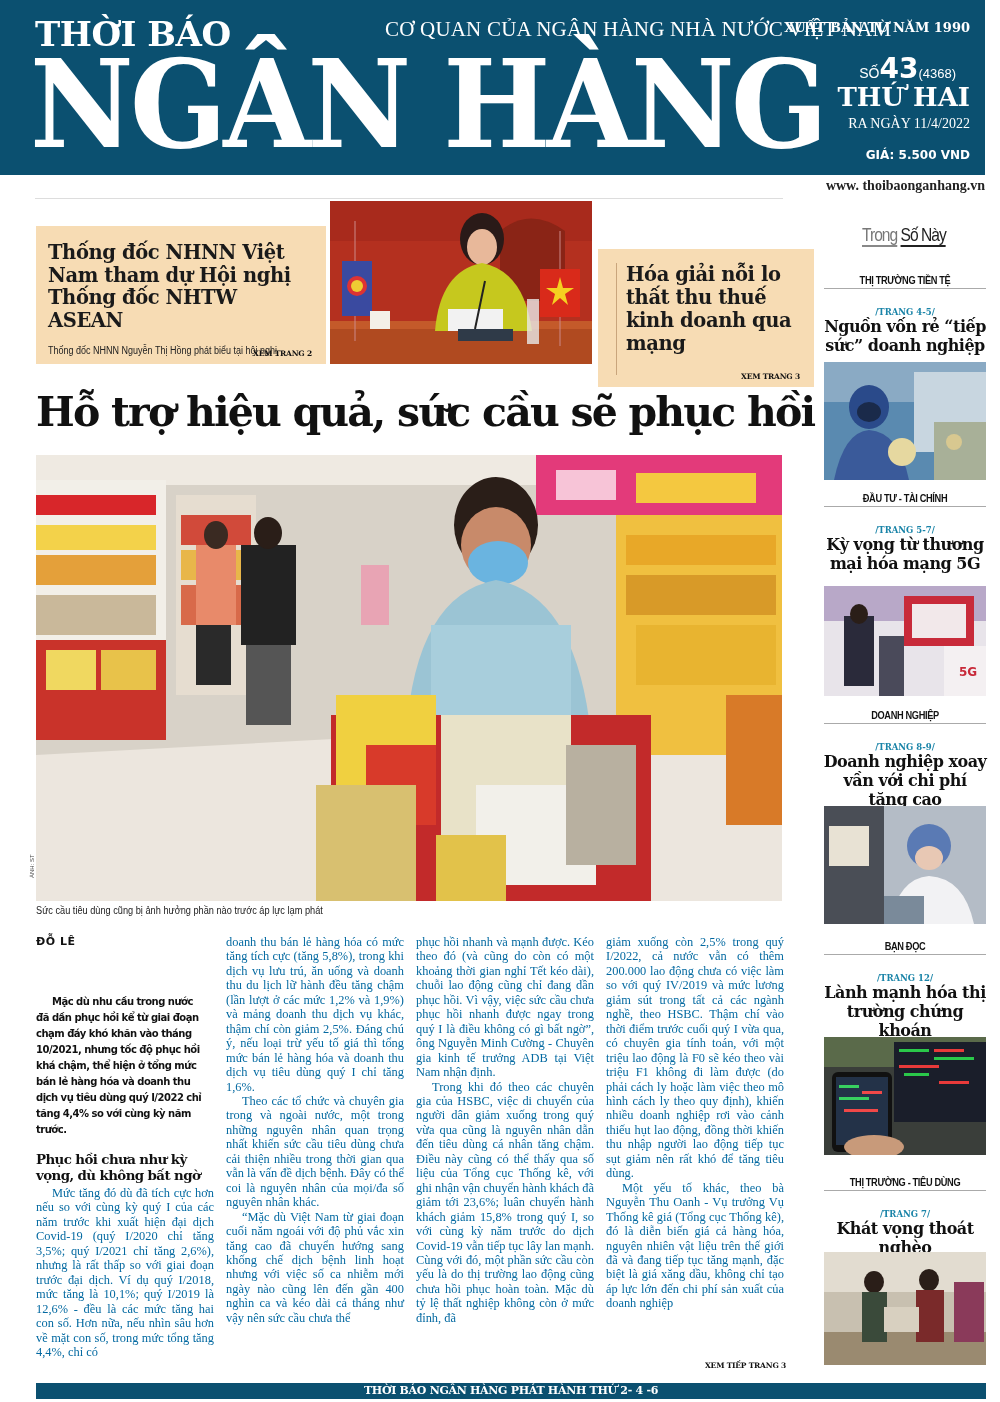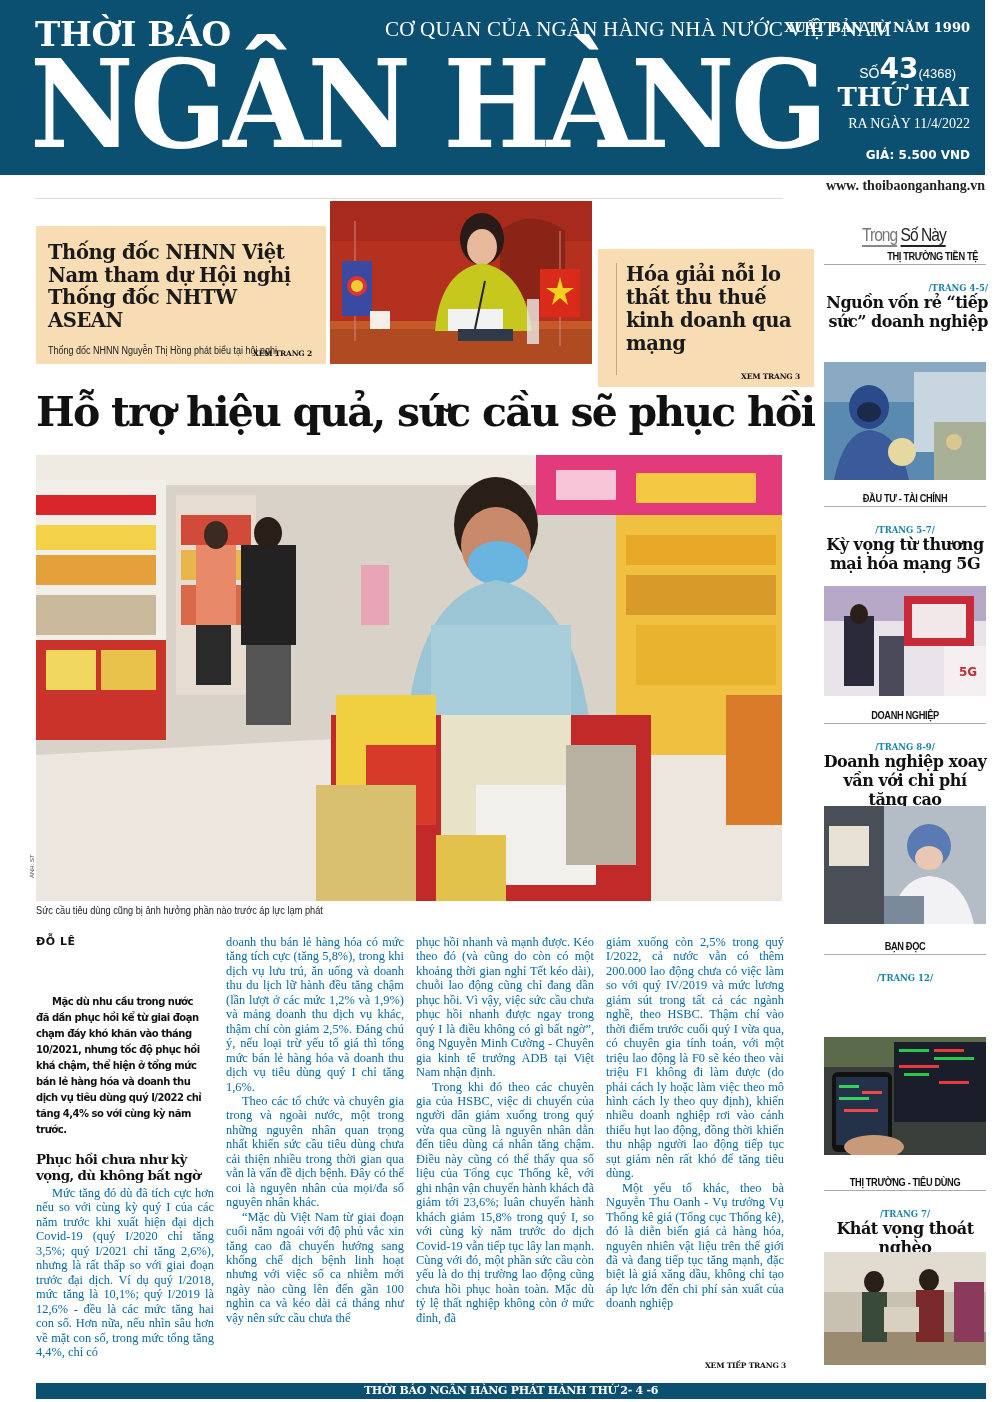--- a/index.html
+++ b/index.html
@@ -186,38 +186,38 @@
 <div class="byline">ĐỖ LÊ</div>
 <p class="lead">Mặc dù nhu cầu trong nước đã dần phục hồi kể từ giai đoạn chạm đáy khó khăn vào tháng 10/2021, nhưng tốc độ phục hồi khá chậm, thể hiện ở tổng mức bán lẻ hàng hóa và doanh thu dịch vụ tiêu dùng quý I/2022 chỉ tăng 4,4% so với cùng kỳ năm trước.</p>
 <h3 class="subhead">Phục hồi chưa như kỳ vọng, dù không bất ngờ</h3>
 
 <div class="col c1">
   <p>Mức tăng đó dù đã tích cực hơn nếu so với cùng kỳ quý I của các năm trước khi xuất hiện đại dịch Covid-19 (quý I/2020 chỉ tăng 3,5%; quý I/2021 chỉ tăng 2,6%), nhưng là rất thấp so với giai đoạn trước đại dịch. Ví dụ quý I/2018, mức tăng là 10,1%; quý I/2019 là 12,6% - đều là các mức tăng hai con số. Hơn nữa, nếu nhìn sâu hơn về mặt con số, trong mức tổng tăng 4,4%, chỉ có</p>
 </div>
 <div class="col c2">
   <p class="cont">doanh thu bán lẻ hàng hóa có mức tăng tích cực (tăng 5,8%), trong khi dịch vụ lưu trú, ăn uống và doanh thu du lịch lữ hành đều tăng chậm (lần lượt ở các mức 1,2% và 1,9%) và mảng doanh thu dịch vụ khác, thậm chí còn giảm 2,5%. Đáng chú ý, nếu loại trừ yếu tố giá thì tổng mức bán lẻ hàng hóa và doanh thu dịch vụ tiêu dùng quý I chỉ tăng 1,6%.</p>
   <p>Theo các tổ chức và chuyên gia trong và ngoài nước, một trong những nguyên nhân quan trọng nhất khiến sức cầu tiêu dùng chưa cải thiện nhiều trong thời gian qua vẫn là vấn đề dịch bệnh. Đây có thể coi là nguyên nhân của mọi/đa số nguyên nhân khác.</p>
-  <p>“Mặc dù Việt Nam từ giai đoạn cuối năm ngoái với độ phủ vắc xin tăng cao đã chuyển hướng sang khống chế dịch bệnh linh hoạt nhưng với việc số ca nhiễm mới ngày nào cũng lên đến gần 100 nghìn ca và kéo dài cả tháng như vậy nên sức cầu chưa thể</p>
+  <p>“Mặc dù Việt Nam từ giai đoạn cuối năm ngoái với độ phủ vắc xin tăng cao đã chuyển hướng sang khống chế dịch bệnh linh hoạt nhưng với việc số ca nhiễm mới ngày nào cũng lên đến gần 400 nghìn ca và kéo dài cả tháng như vậy nên sức cầu chưa thể</p>
 </div>
 <div class="col c3">
   <p class="cont">phục hồi nhanh và mạnh được. Kéo theo đó (và cũng do còn có một khoảng thời gian nghỉ Tết kéo dài), chuỗi lao động cũng chỉ đang dần phục hồi. Vì vậy, việc sức cầu chưa phục hồi nhanh được ngay trong quý I là điều không có gì bất ngờ”, ông Nguyễn Minh Cường - Chuyên gia kinh tế trưởng ADB tại Việt Nam nhận định.</p>
   <p>Trong khi đó theo các chuyên gia của HSBC, việc di chuyển của người dân giảm xuống trong quý vừa qua cũng là nguyên nhân dẫn đến tiêu dùng cá nhân tăng chậm. Điều này cũng có thể thấy qua số liệu của Tổng cục Thống kê, với ghi nhận vận chuyển hành khách đã giảm tới 23,6%; luân chuyển hành khách giảm 15,8% trong quý I, so với cùng kỳ năm trước do dịch Covid-19 vẫn tiếp tục lây lan mạnh. Cùng với đó, một phần sức cầu còn yếu là do thị trường lao động cũng chưa hồi phục hoàn toàn. Mặc dù tỷ lệ thất nghiệp không còn ở mức đỉnh, đã</p>
 </div>
 <div class="col c4">
   <p class="cont">giảm xuống còn 2,5% trong quý I/2022, cả nước vẫn có thêm 200.000 lao động chưa có việc làm so với quý IV/2019 và mức lương giảm sút trong tất cả các ngành nghề, theo HSBC. Thậm chí vào thời điểm trước cuối quý I vừa qua, có chuyên gia tính toán, với một triệu lao động là F0 sẽ kéo theo vài triệu F1 không đi làm được (do phải cách ly hoặc làm việc theo mô hình cách ly theo quy định), khiến nhiều doanh nghiệp rơi vào cảnh thiếu hụt lao động, đồng thời khiến thu nhập người lao động tiếp tục sụt giảm nên rất khó để tăng tiêu dùng.</p>
   <p>Một yếu tố khác, theo bà Nguyễn Thu Oanh - Vụ trưởng Vụ Thống kê giá (Tổng cục Thống kê), đó là diễn biến giá cả hàng hóa, nguyên nhiên vật liệu trên thế giới đã và đang tiếp tục tăng mạnh, đặc biệt là giá xăng dầu, không chỉ tạo áp lực lớn đến chi phí sản xuất của doanh nghiệp</p>
 </div>
 <div class="see-next">XEM TIẾP TRANG 3</div>
 
 <div class="sb-title">
   <span class="t1">Trong</span>
   <span class="t2">Số Này</span>
 </div>
 
-<div class="sb-item" style="top:250px;text-align:right;">
+<div class="sb-item" style="top:274px;">
   <div class="sb-cat">THỊ TRƯỜNG TIỀN TỆ</div>
   <div class="sb-line"></div>
   <div class="sb-page">/TRANG 4-5/</div>
   <div class="sb-head">Nguồn vốn rẻ “tiếp sức” doanh nghiệp</div>
 </div>
 <div class="sb-photo" style="top:362px;">
   <svg width="162" height="118" viewBox="0 0 162 118">
     <rect width="162" height="118" fill="#5a8ab0"></rect>
     <rect x="0" y="0" width="162" height="40" fill="#8aaac4"></rect>
     <rect x="90" y="10" width="72" height="80" fill="#c8d6e0"></rect>
@@ -265,20 +265,21 @@
     <ellipse cx="105" cy="52" rx="14" ry="12" fill="#e8c8b4"></ellipse>
     <path d="M65 118 Q75 72 105 70 Q140 72 150 118 Z" fill="#f2f2f4"></path>
     <rect x="60" y="90" width="40" height="28" fill="#7a8a9a"></rect>
   </svg>
 </div>
 
 <div class="sb-item" style="top:940px;">
   <div class="sb-cat">BẠN ĐỌC</div>
   <div class="sb-line"></div>
   <div class="sb-page">/TRANG 12/</div>
+  <div class="sb-head">Lành mạnh hóa thị trường chứng khoán</div>
 </div>
 <div class="sb-photo" style="top:1037px;">
   <svg width="162" height="118" viewBox="0 0 162 118">
     <rect width="162" height="118" fill="#3a3e3a"></rect>
     <rect x="0" y="0" width="162" height="30" fill="#5a6a4a"></rect>
     <rect x="70" y="5" width="92" height="80" fill="#1a1e2a"></rect>
     <g fill="#2ac84a">
         <rect x="75" y="12" width="30" height="3"></rect>
         <rect x="110" y="20" width="40" height="3"></rect>
         <rect x="80" y="36" width="25" height="3"></rect>

